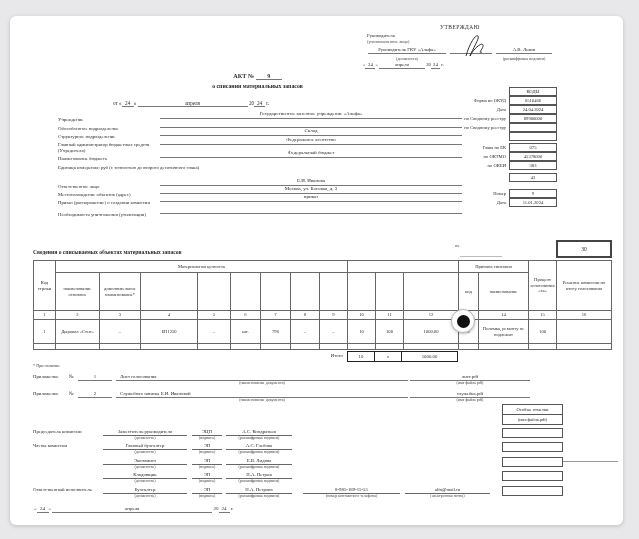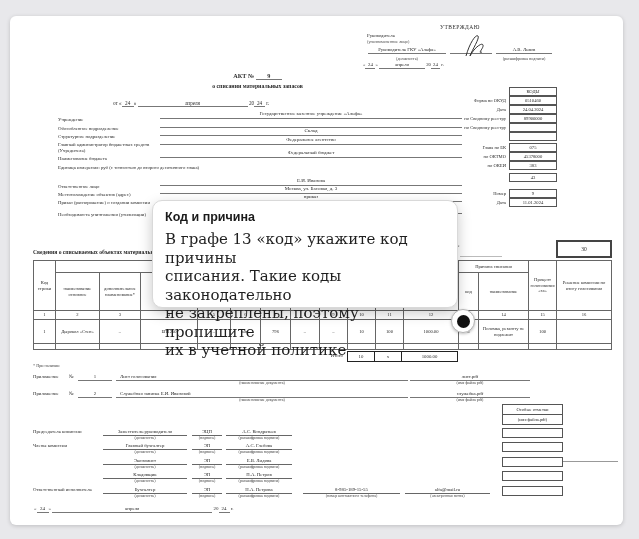--- a/index.html
+++ b/index.html
@@ -424,27 +424,17 @@
     </span>
   </div>
 
   <div class="abs t5" style="left:34px;top:506px;white-space:nowrap;">
     <span>«</span><span class="uw" style="width:12px;">24</span><span>»</span>
     <span class="uw" style="width:160px;">апреля</span>
     <span>20</span><span class="uw" style="width:11px;">24</span>
     <span>г.</span>
   </div>
 
-  <div class="tooltip">
-    <div class="tt-title">Код и причина</div>
-    <div>
-
-    <div class="tt-line">В графе 13 «код» укажите код причины</div>
-        <div class="tt-line">списания. Такие коды законодательно</div>
-        <div class="tt-line">не закреплены, поэтому пропишите</div>
-        <div class="tt-line">их в учетной политике</div>
-      </div>
-  </div>
 
   <div class="hotspot">
     <div class="hotspot-dot"></div>
   </div>
 </div>
 
 </body></html>

